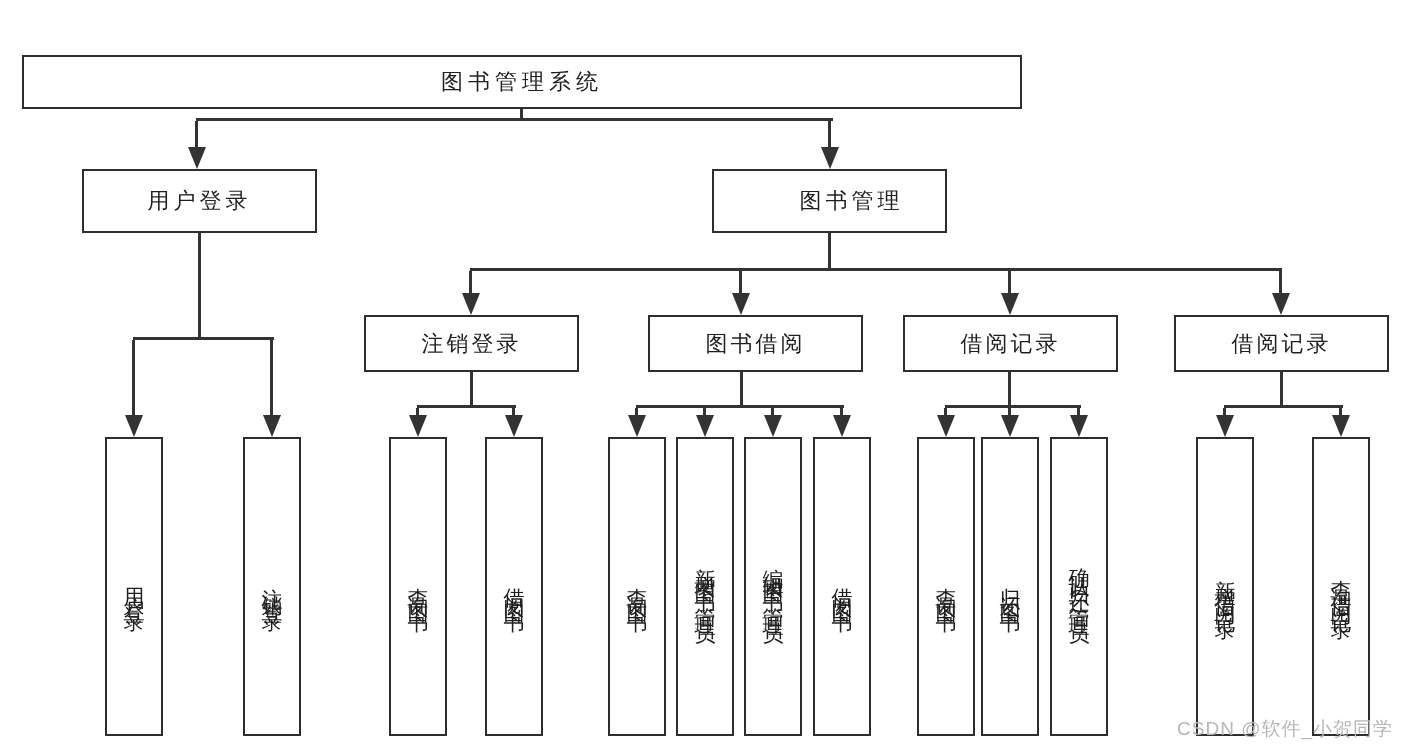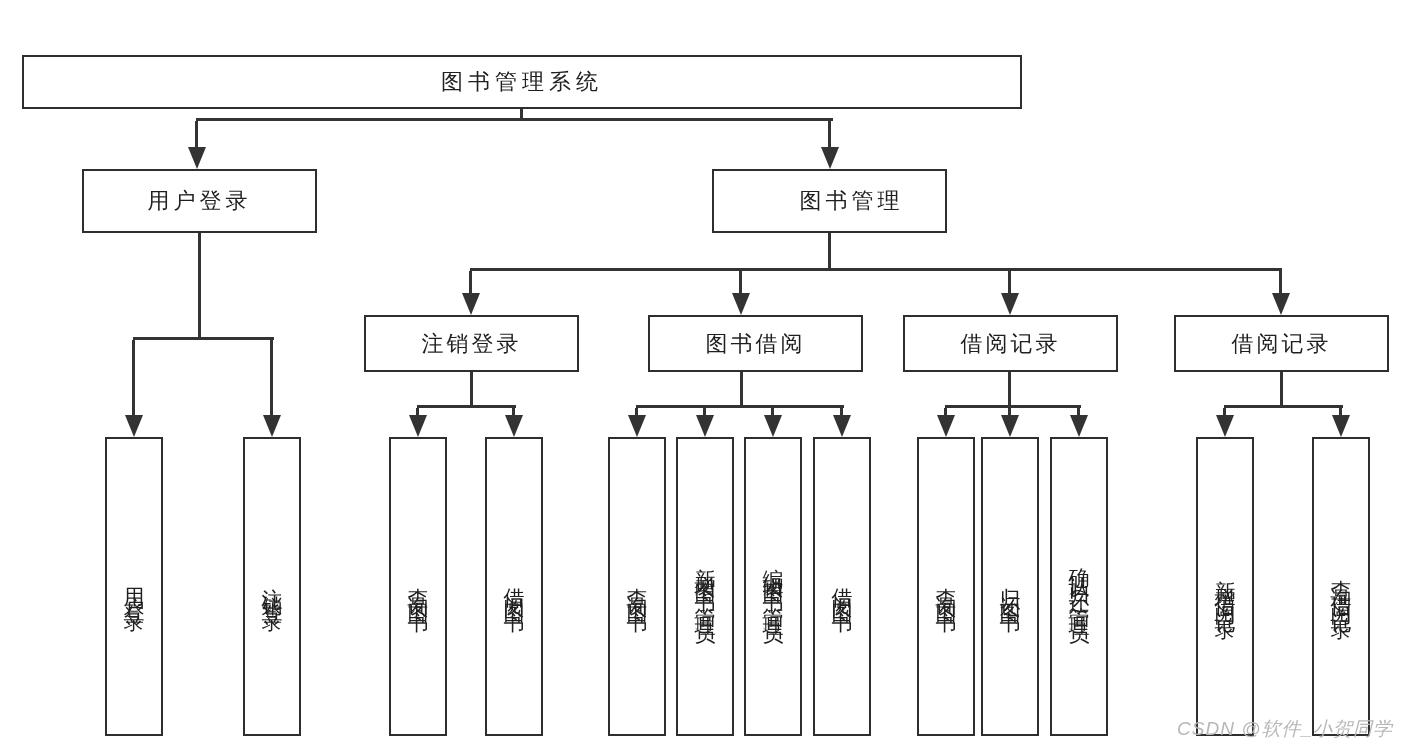--- a/index.html
+++ b/index.html
@@ -62,21 +62,20 @@
   }
   .watermark {
     position: absolute;
     right: 12px;
     top: 716px;
     font-size: 19px;
     letter-spacing: 1px;
     color: var(--watermark);
     z-index: 3;
     white-space: nowrap;
-    font-style: italic;
   }
 </style>
 </head>
 <body>
 
 <div class="canvas">
 
   <div class="box root-box" style="left:22px; top:14px;">图书管理系统</div>
 
   <div class="box l2-box" style="left:82px; top:169px;">用户登录</div>

